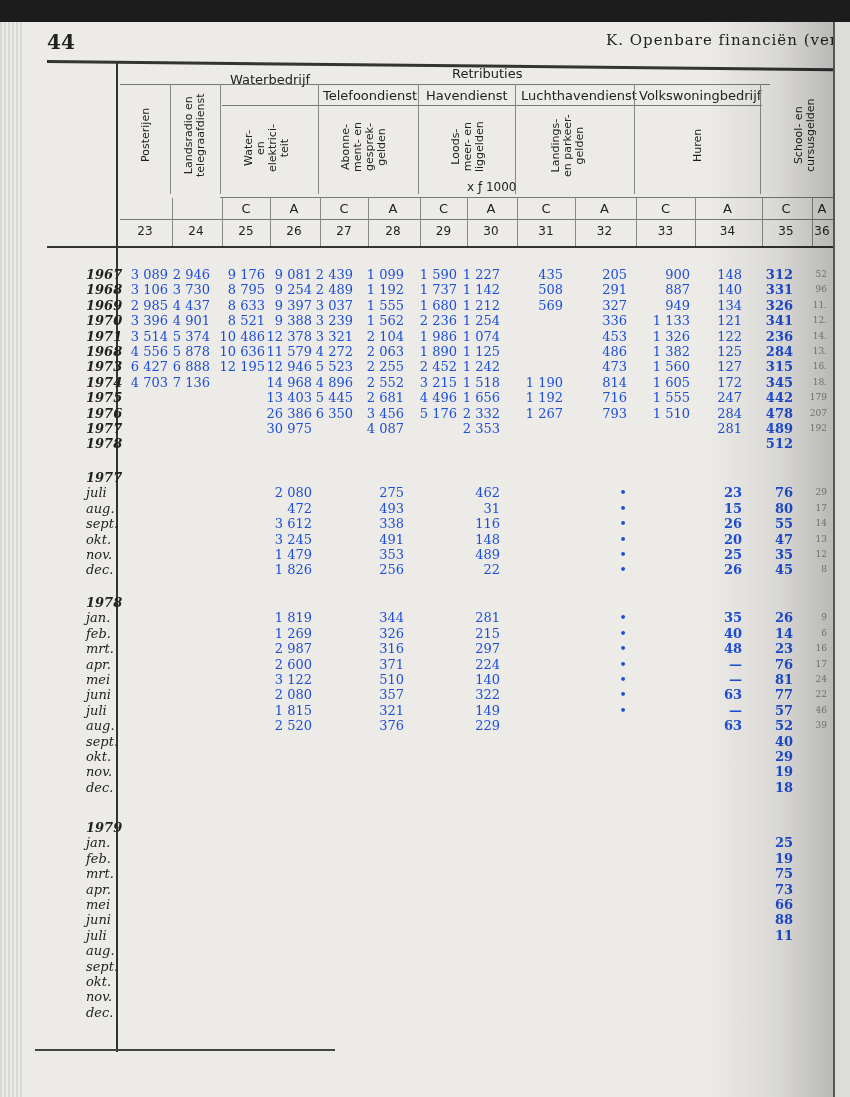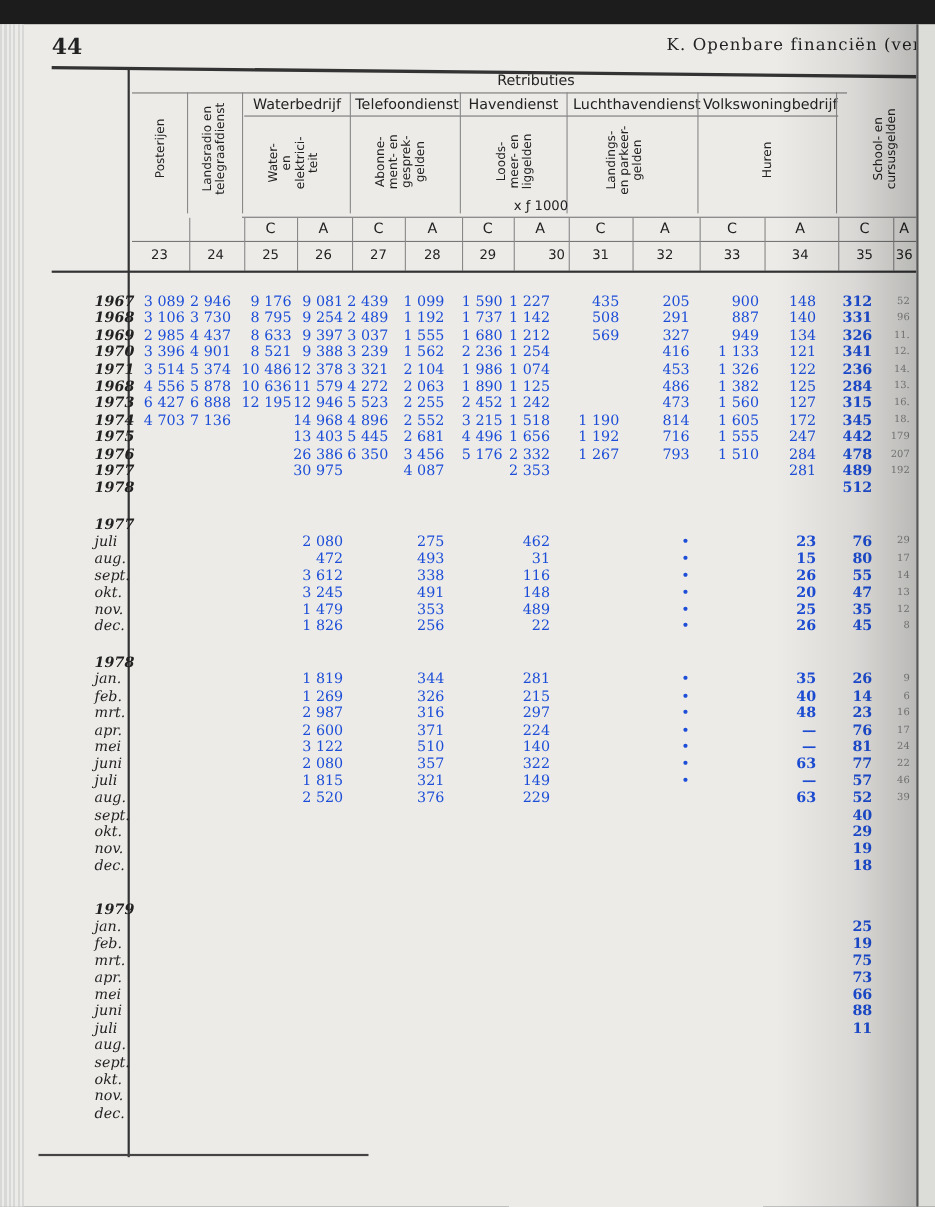--- a/index.html
+++ b/index.html
@@ -34,21 +34,21 @@
 <div class="page">
   <div class="binding"></div>
   <div class="pagenum">44</div>
   <div class="runhead">K.  Openbare financiën (vervolg</div>
   <div class="rule-top"></div>
   <div class="vline-main"></div>
 
   <div class="hdr grp" style="left:452px;top:44px;">Retributies</div>
   <div class="hl" style="left:120px;top:62px;width:650px;"></div>
 
-  <div class="hdr grp" style="left:230px;top:66px;">Waterbedrijf</div>
+  <div class="hdr grp" style="left:230px;top:50px;">Waterbedrijf</div>
   <div class="hdr grp" style="left:323px;top:66px;">Telefoondienst</div>
   <div class="hdr grp" style="left:426px;top:66px;">Havendienst</div>
   <div class="hdr grp" style="left:521px;top:66px;">Luchthavendienst</div>
   <div class="hdr grp" style="left:639px;top:66px;">Volkswoningbedrijf</div>
   <div class="hl" style="left:222px;top:83px;width:540px;"></div>
 
   <div class="vl" style="left:170px;top:62px;height:110px;"></div>
   <div class="vl" style="left:220px;top:62px;height:110px;"></div>
   <div class="vl" style="left:318px;top:62px;height:110px;"></div>
   <div class="vl" style="left:418px;top:62px;height:110px;"></div>
@@ -103,21 +103,21 @@
       <div class="cn" style="left: 222px; top: 202px; width: 48px;">25</div>
       <div class="vl" style="left: 222px; top: 176px; height: 48px;"></div>
       <div class="cn" style="left: 270px; top: 202px; width: 48px;">26</div>
       <div class="vl" style="left: 270px; top: 176px; height: 48px;"></div>
       <div class="cn" style="left: 320px; top: 202px; width: 48px;">27</div>
       <div class="vl" style="left: 320px; top: 176px; height: 48px;"></div>
       <div class="cn" style="left: 368px; top: 202px; width: 50px;">28</div>
       <div class="vl" style="left: 368px; top: 176px; height: 48px;"></div>
       <div class="cn" style="left: 420px; top: 202px; width: 47px;">29</div>
       <div class="vl" style="left: 420px; top: 176px; height: 48px;"></div>
-      <div class="cn" style="left: 482px; top: 202px; width: 48px;">30</div>
+      <div class="cn" style="left: 467px; top: 202px; width: 48px;">30</div>
       <div class="vl" style="left: 467px; top: 176px; height: 48px;"></div>
       <div class="cn" style="left: 517px; top: 202px; width: 58px;">31</div>
       <div class="vl" style="left: 517px; top: 176px; height: 48px;"></div>
       <div class="cn" style="left: 575px; top: 202px; width: 59px;">32</div>
       <div class="vl" style="left: 575px; top: 176px; height: 48px;"></div>
       <div class="cn" style="left: 636px; top: 202px; width: 59px;">33</div>
       <div class="vl" style="left: 636px; top: 176px; height: 48px;"></div>
       <div class="cn" style="left: 695px; top: 202px; width: 65px;">34</div>
       <div class="vl" style="left: 695px; top: 176px; height: 48px;"></div>
       <div class="cn" style="left: 762px; top: 202px; width: 48px;">35</div>
@@ -266,21 +266,21 @@
         <div class="cell">1 190</div>
         <div class="cell">1 192</div>
         <div class="cell">1 267</div>
         <div class="cell"></div>
         <div class="cell"></div>
       </div>
       <div class="col" style="left: 557px; width: 70px; top: 245px;">
         <div class="cell">205</div>
         <div class="cell">291</div>
         <div class="cell">327</div>
-        <div class="cell">416</div>
+        <div class="cell">336</div>
         <div class="cell">453</div>
         <div class="cell">486</div>
         <div class="cell">473</div>
         <div class="cell">814</div>
         <div class="cell">716</div>
         <div class="cell">793</div>
         <div class="cell"></div>
         <div class="cell"></div>
       </div>
       <div class="col" style="left: 620px; width: 70px; top: 245px;">

